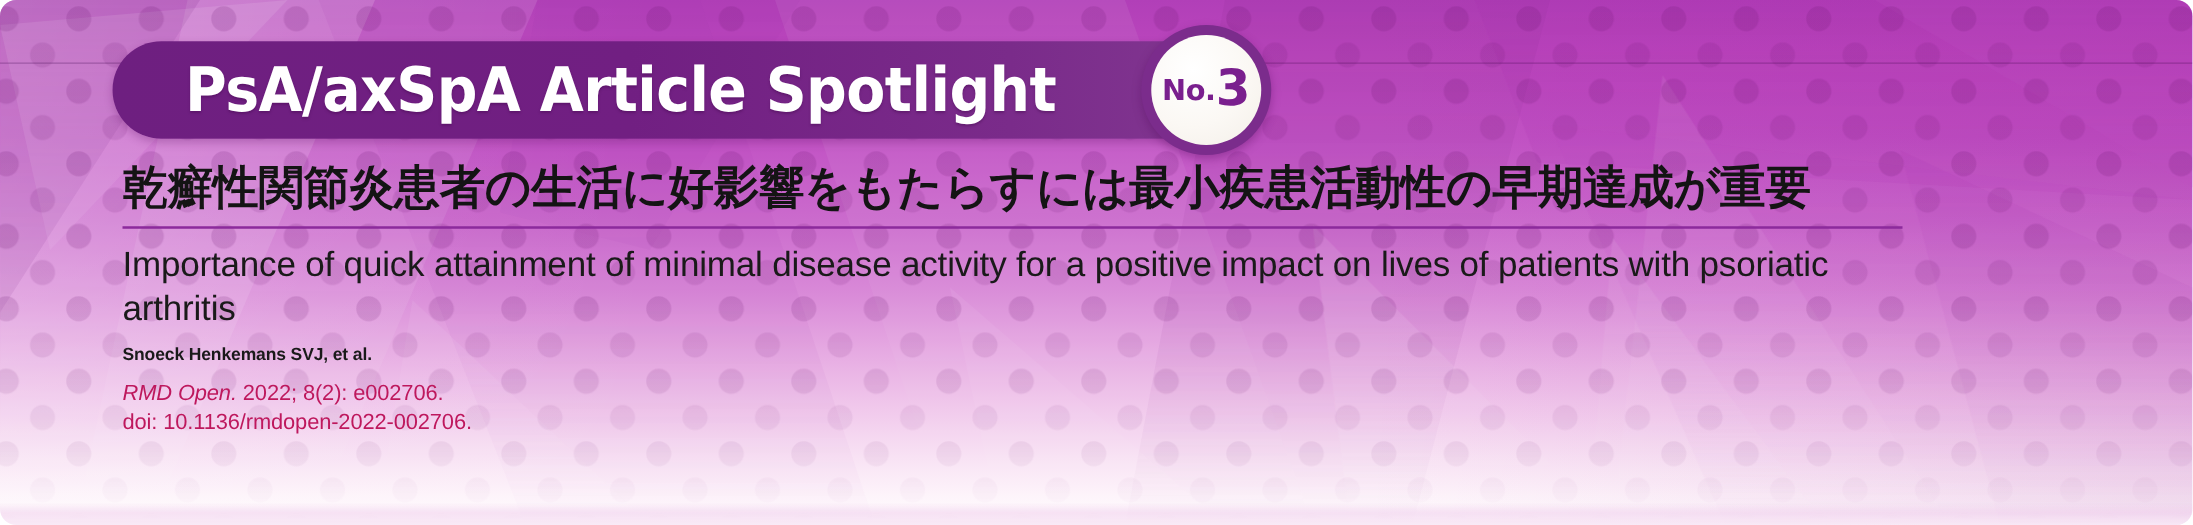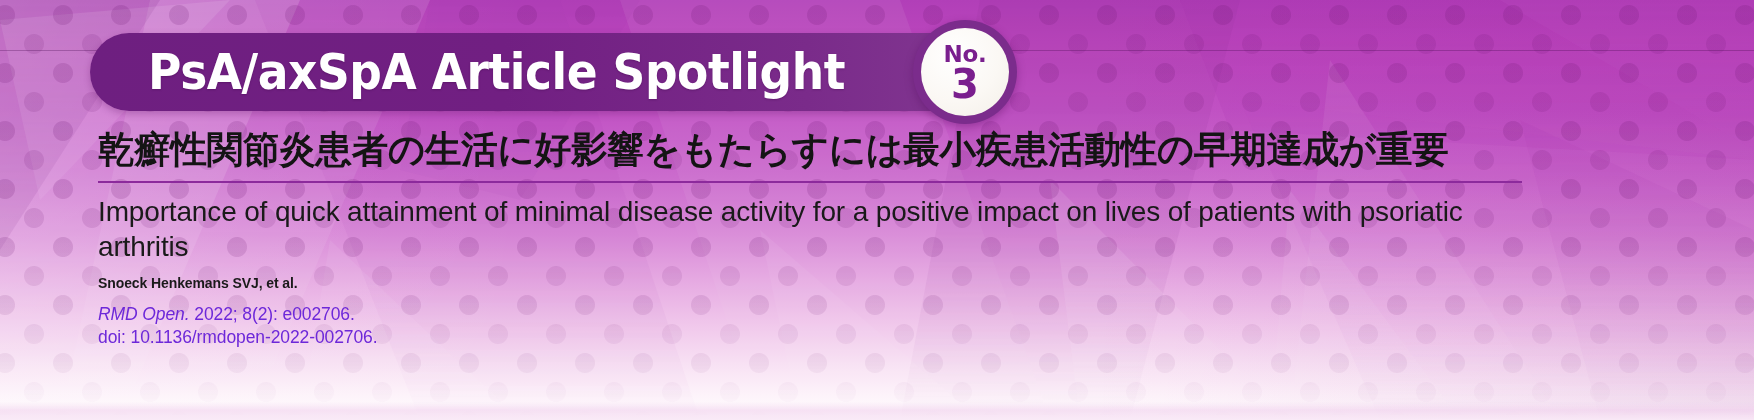--- a/index.html
+++ b/index.html
@@ -7,20 +7,21 @@
     width:1754px;height:420px;overflow:hidden;
     font-family:"Liberation Sans","DejaVu Sans",sans-serif;
     background:#ffffff;
   }
 
   #banner{
     position:relative;
     width:1754px;height:420px;
     overflow:hidden;
     isolation:isolate;
+    border-radius:13px;
   }
 
   
   .bg-base{
     position:absolute;inset:0;
     background:linear-gradient(to bottom,
       #b13fb8 0%,
       #bb46bd 10%,
       #c152c4 26%,
       #cb6bcd 42%,
@@ -109,21 +110,21 @@
     left:913px;top:20px;
     width:104px;height:104px;
     border-radius:50%;
     background:#7b2c8c;
     box-shadow:0 3px 8px rgba(80,10,90,0.35);
     display:flex;align-items:center;justify-content:center;
   }
   .badge-inner{
     width:88px;height:88px;border-radius:50%;
     background:radial-gradient(circle at 38% 32%, #ffffff 0%, #fbf8f4 55%, #f3efe8 100%);
-    display:flex;flex-direction:column;align-items:center;justify-content:center;
+    display:flex;flex-direction:row;align-items:center;justify-content:center;
     line-height:1;
   }
   .badge-no{
     color:#7a1f8e;
     font-family:"DejaVu Sans","Liberation Sans",sans-serif;
     font-weight:bold;
     font-size:23px;
     letter-spacing:-0.3px;
     margin-top:3px;
   }
@@ -170,21 +171,21 @@
   .authors{
     margin-top:11px;
     color:#1a1a1a;
     font-family:"Liberation Sans","DejaVu Sans",sans-serif;
     font-weight:bold;
     font-size:14px;
     letter-spacing:-0.1px;
   }
   .cite{
     margin-top:12px;
-    color:#6d28d9;
+    color:#be185d;
     font-family:"Liberation Sans","DejaVu Sans",sans-serif;
     font-size:17.5px;
     line-height:1.33;
     letter-spacing:-0.1px;
   }
   .cite .journal{font-style:italic;}
 </style>
 </head>
 <body>
 

